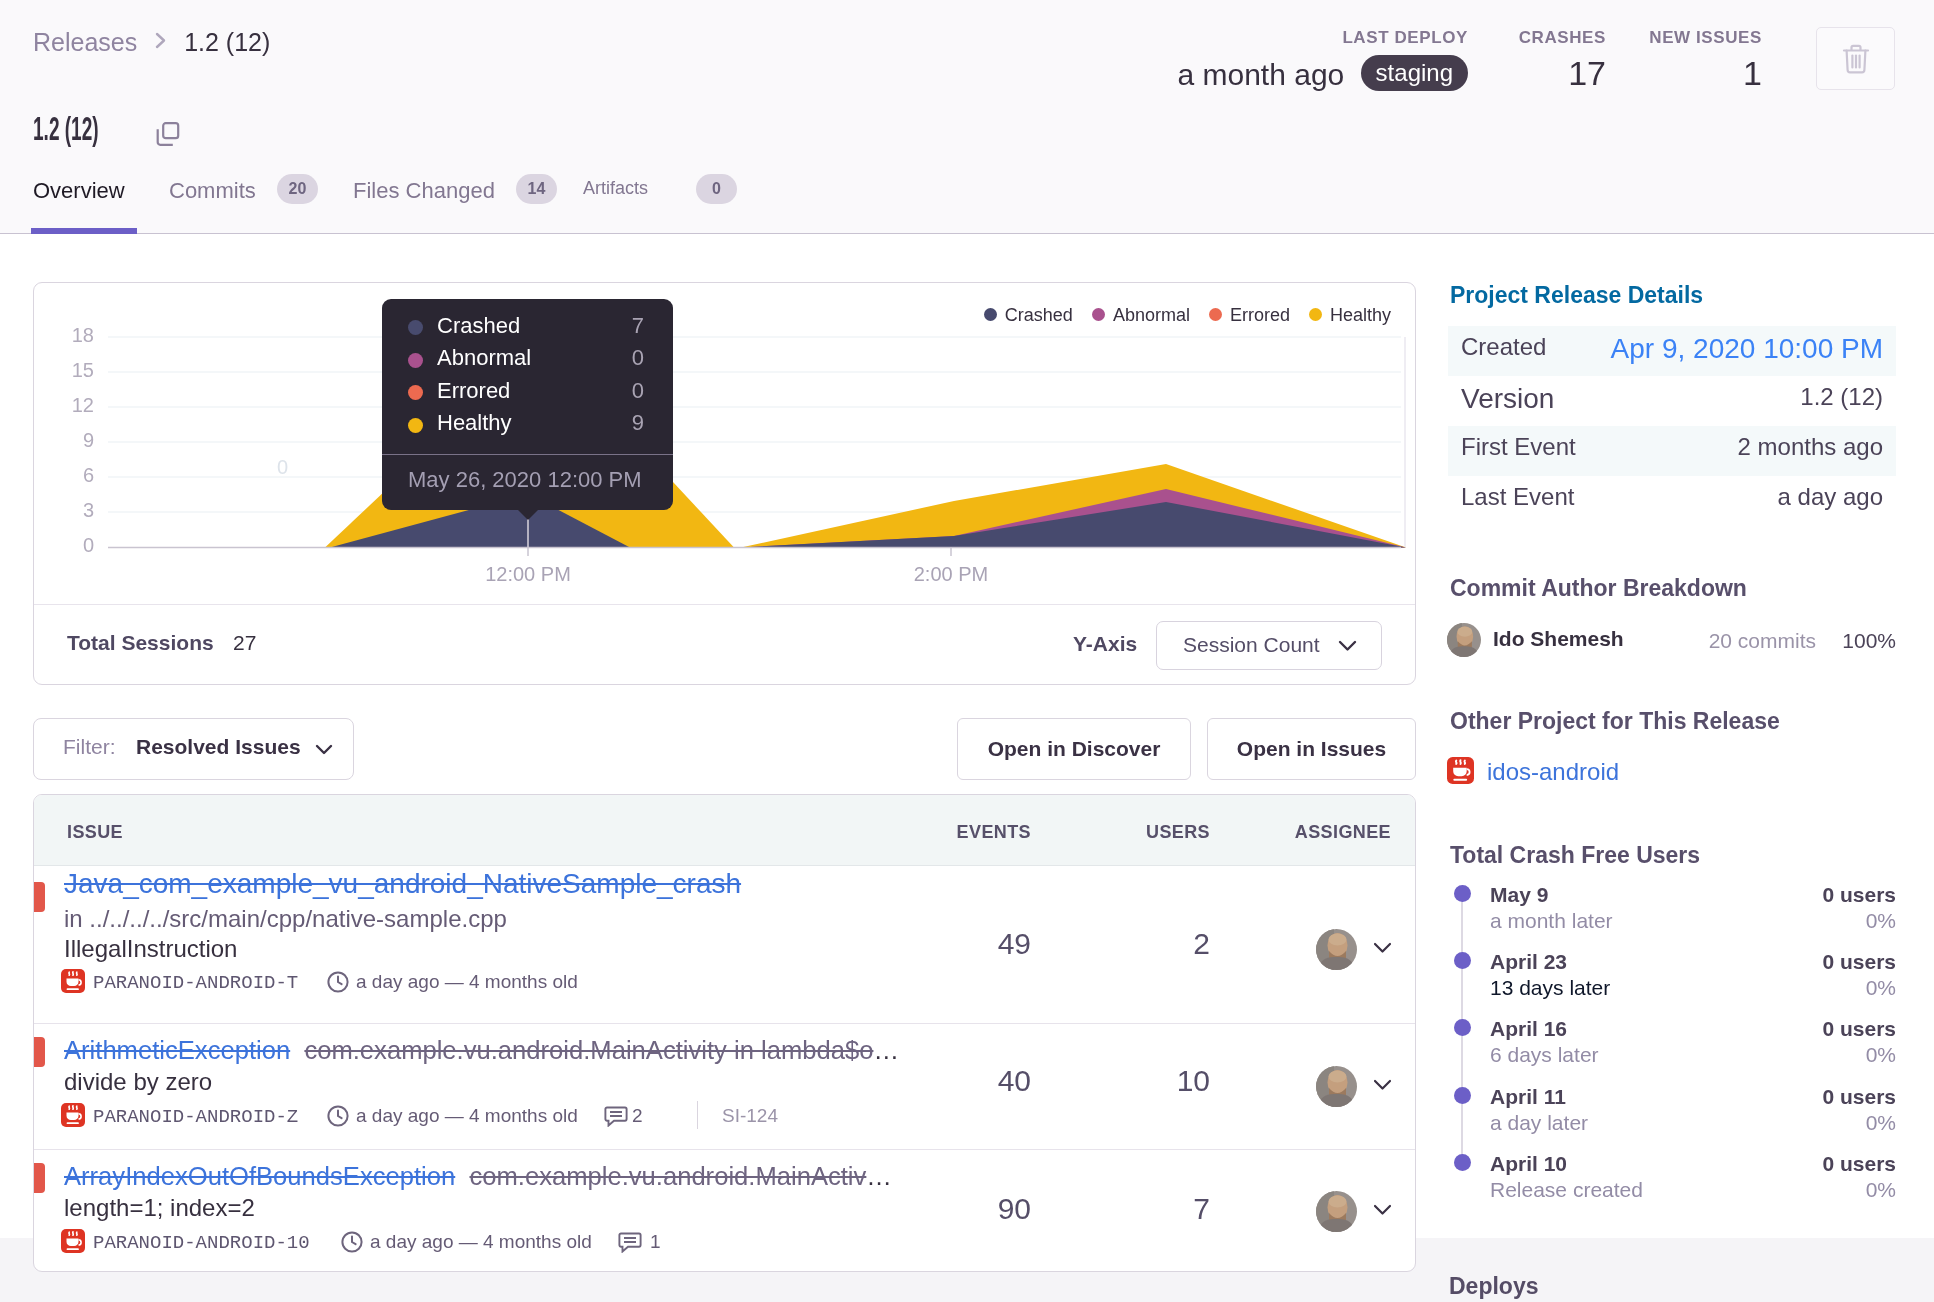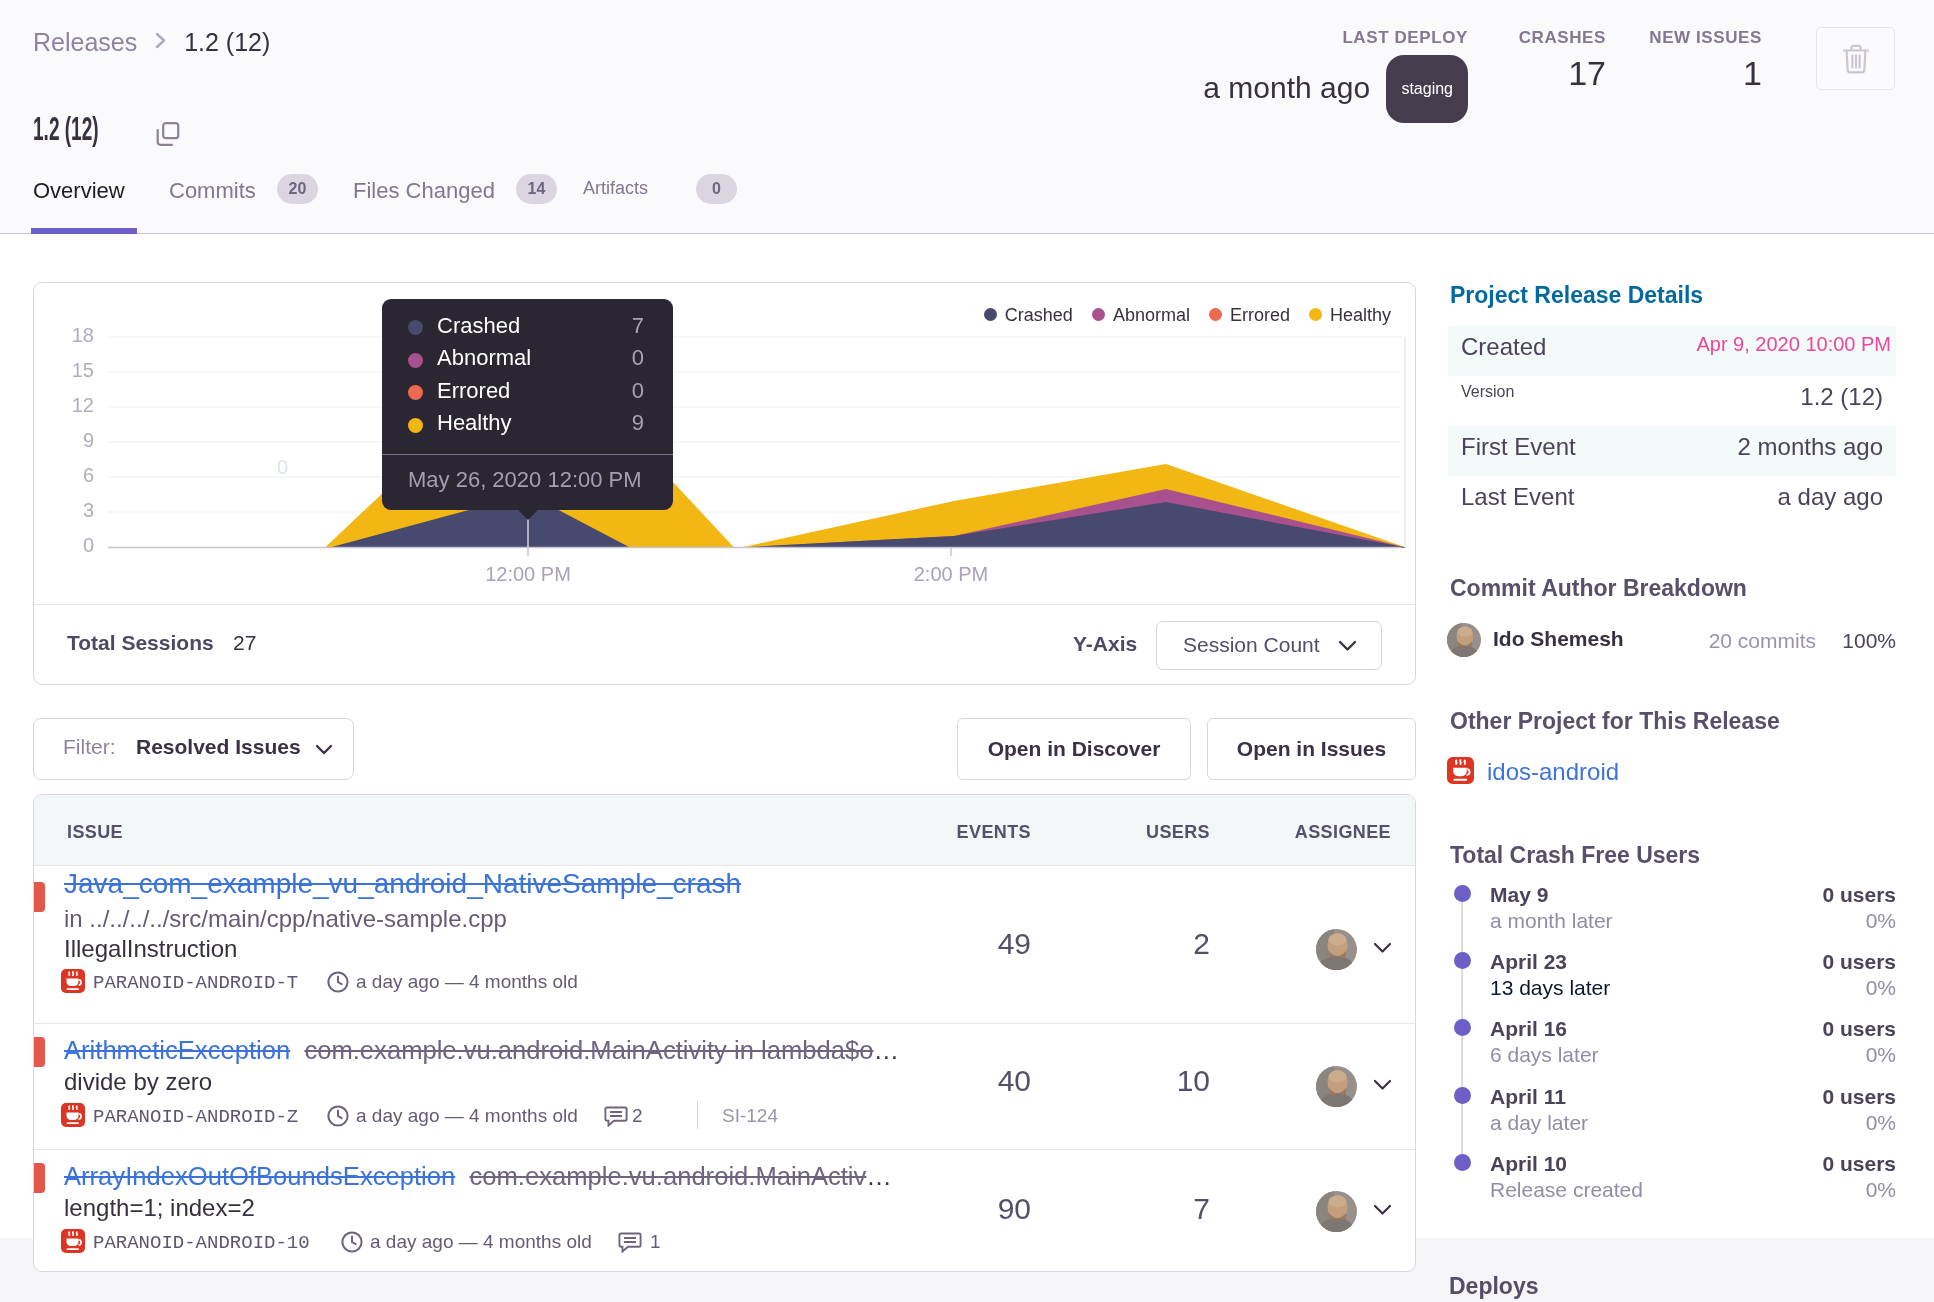--- a/index.html
+++ b/index.html
@@ -32,21 +32,21 @@
   <div class="abs" style="left:169px;top:178px;font-size:22px;color:#827791;">Commits</div>
   <div class="abs" style="left:277px;top:174px;width:41px;height:30px;border-radius:15px;background:#DBD5E1;color:#6E6580;font-size:16px;font-weight:bold;text-align:center;line-height:30px;">20</div>
   <div class="abs" style="left:353px;top:178px;font-size:22px;color:#827791;">Files Changed</div>
   <div class="abs" style="left:516px;top:174px;width:41px;height:30px;border-radius:15px;background:#DBD5E1;color:#6E6580;font-size:16px;font-weight:bold;text-align:center;line-height:30px;">14</div>
   <div class="abs" style="left:583px;top:178px;font-size:18px;color:#827791;">Artifacts</div>
   <div class="abs" style="left:696px;top:174px;width:41px;height:30px;border-radius:15px;background:#DBD5E1;color:#6E6580;font-size:16px;font-weight:bold;text-align:center;line-height:30px;">0</div>
   <div class="abs" style="left:31px;top:228px;width:106px;height:6px;background:#6C5FC7;"></div>
 
   <div class="abs" style="left:1160px;top:28px;width:308px;text-align:right;">
     <div style="font-size:17px;font-weight:bold;color:#837791;letter-spacing:0.6px;">LAST DEPLOY</div>
-    <div style="margin-top:7px;font-size:30px;color:#37303F;white-space:nowrap;line-height:36px;">a month ago <span style="display:inline-block;margin-left:8px;background:#453D4D;color:#fff;font-size:16px;line-height:20px;border-radius:18px;padding:24px 15px;vertical-align:4px;">staging</span></div>
+    <div style="margin-top:7px;font-size:30px;color:#37303F;white-space:nowrap;line-height:36px;">a month ago <span style="display:inline-block;margin-left:8px;background:#453D4D;color:#fff;font-size:24px;line-height:20px;border-radius:18px;padding:8px 15px;vertical-align:4px;">staging</span></div>
   </div>
   <div class="abs" style="left:1468px;top:28px;width:138px;text-align:right;">
     <div style="font-size:17px;font-weight:bold;color:#837791;letter-spacing:0.6px;">CRASHES</div>
     <div style="margin-top:7px;font-size:34px;color:#37303F;line-height:36px;">17</div>
   </div>
   <div class="abs" style="left:1606px;top:28px;width:156px;text-align:right;">
     <div style="font-size:17px;font-weight:bold;color:#837791;letter-spacing:0.6px;">NEW ISSUES</div>
     <div style="margin-top:7px;font-size:34px;color:#37303F;line-height:36px;">1</div>
   </div>
   <div class="abs" style="left:1816px;top:27px;width:79px;height:63px;background:#FBFAFC;border:1px solid #E7E3EB;border-radius:5px;">
@@ -305,22 +305,22 @@
     </svg>
   <svg class="abs" style="left:1339px;top:409px;" width="19" height="12" viewBox="0 0 19 12">
       <path d="M2 2 L9.5 9.5 L17 2" fill="none" stroke="#3A3144" stroke-width="2.2" stroke-linecap="round" stroke-linejoin="round"></path>
     </svg>
 </div>
 
 <div id="sidebar" class="abs" style="left:1448px;top:270px;width:448px;height:1032px;">
   <div class="abs" style="left:2px;top:12px;font-size:23px;font-weight:bold;color:#0369a1;">Project Release Details</div>
   <div class="abs" style="left:0;top:56px;width:448px;height:50px;background:#F4F9FA;"></div>
   <div class="abs" style="left:13px;top:63px;font-size:24px;color:#4B4358;">Created</div>
-  <div class="abs" style="left:156px;top:63px;width:287px;text-align:right;font-size:20px;color:#ec4899;">Apr 9, 2020 10:00 PM</div>
-  <div class="abs" style="left:13px;top:113px;font-size:16px;color:#4B4358;">Version</div>
+  <div class="abs" style="left:148px;top:63px;width:287px;text-align:right;font-size:28px;color:#3b82f6;">Apr 9, 2020 10:00 PM</div>
+  <div class="abs" style="left:13px;top:113px;font-size:28px;color:#4B4358;">Version</div>
   <div class="abs" style="left:148px;top:113px;width:287px;text-align:right;font-size:24px;color:#4B4358;">1.2 (12)</div>
   <div class="abs" style="left:0;top:156px;width:448px;height:50px;background:#F4F9FA;"></div>
   <div class="abs" style="left:13px;top:163px;font-size:24px;color:#4B4358;">First Event</div>
   <div class="abs" style="left:148px;top:163px;width:287px;text-align:right;font-size:24px;color:#4B4358;">2 months ago</div>
   <div class="abs" style="left:13px;top:213px;font-size:24px;color:#4B4358;">Last Event</div>
   <div class="abs" style="left:148px;top:213px;width:287px;text-align:right;font-size:24px;color:#4B4358;">a day ago</div>
 
   <div class="abs" style="left:2px;top:305px;font-size:23px;font-weight:bold;color:#584F6B;">Commit Author Breakdown</div>
   <svg class="abs" style="left:-1px;top:353px;" width="34" height="34" viewBox="0 0 41 41">
       <defs>

